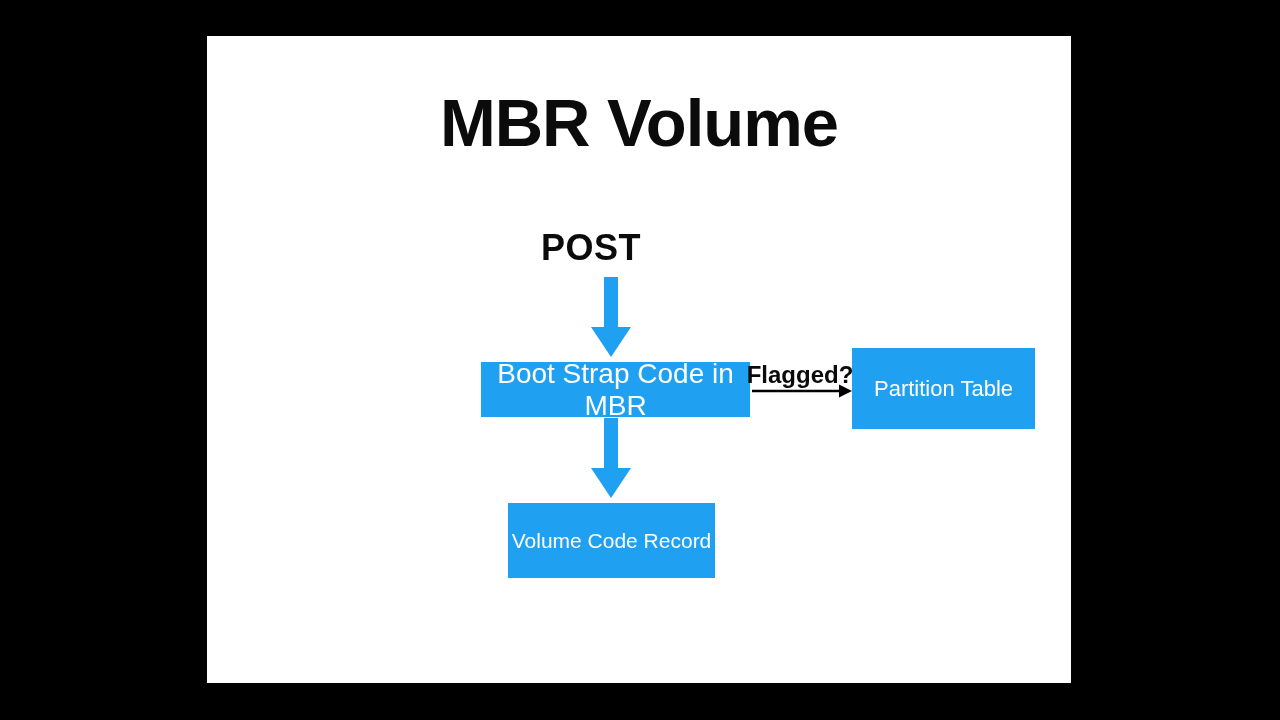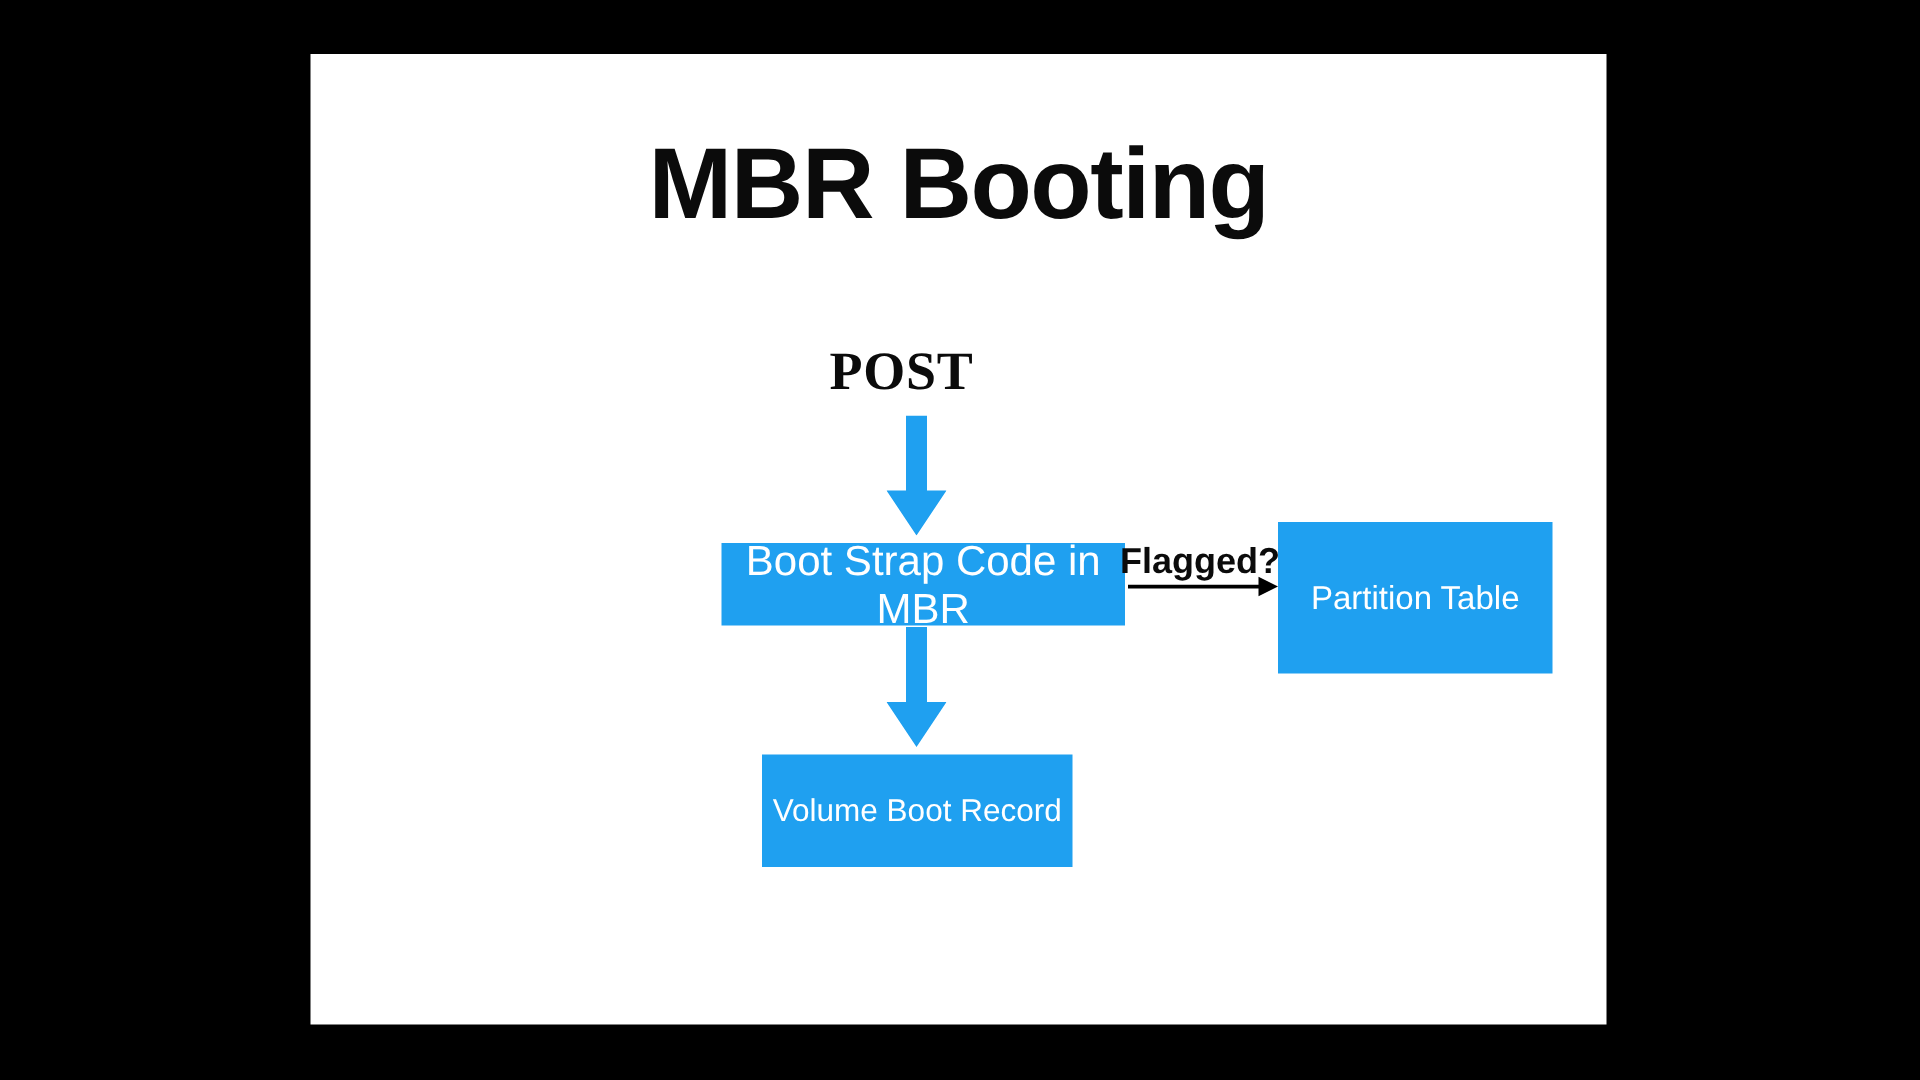--- a/index.html
+++ b/index.html
@@ -33,46 +33,45 @@
     left: 0; right: 0; top: 48px;
     text-align: center;
     font-size: 67px;
     font-weight: bold;
     line-height: 1.15;
     color: var(--heading-text);
     letter-spacing: -1px;
   }
   .post-label {
     position: absolute;
-    left: 394px; top: 190px;
+    left: 384px; top: 190px;
     transform: translateX(-50%);
     font-size: 36px;
     font-weight: bold;
     line-height: 1.2;
     color: var(--heading-text);
     letter-spacing: 0.5px;
-    font-family: Liberation Serif, serif;
   }
   .block-arrow {
     position: absolute;
     width: 40px; height: 80px;
   }
   .block-arrow-1 { left: 384px; top: 241px; }
   .block-arrow-2 { left: 384px; top: 382px; }
   .node-box {
     position: absolute;
     background: var(--accent);
     display: flex;
     align-items: center;
     justify-content: center;
     text-align: center;
     color: var(--box-text);
   }
   .bootstrap-box { left: 274px; top: 326px; width: 269px; height: 55px; font-size: 28px; }
-  .partition-box { left: 645px; top: 312px; width: 183px; height: 101px; font-size: 22px; }
+  .partition-box { left: 645px; top: 312px; width: 183px; height: 81px; font-size: 22px; }
   .vbr-box       { left: 301px; top: 467px; width: 207px; height: 75px; font-size: 21px; }
   .flagged-label {
     position: absolute;
     left: 593px; top: 325px;
     transform: translateX(-50%);
     font-size: 24px;
     font-weight: bold;
     line-height: 1.2;
     color: var(--heading-text);
   }
@@ -81,21 +80,21 @@
     left: 545px; top: 345px;
     width: 100px; height: 20px;
   }
 </style>
 </head>
 <body>
 
 <div class="canvas">
   <div class="slide">
 
-    <div class="slide-title">MBR Booting</div>
+    <div class="slide-title">MBR Volume</div>
 
     <div class="post-label">POST</div>
 
     <svg class="block-arrow block-arrow-1" viewBox="0 0 40 80" aria-hidden="true">
       <polygon points="13,0 27,0 27,50 40,50 20,80 0,50 13,50" style="fill: var(--accent);"></polygon>
     </svg>
 
     <div class="node-box bootstrap-box">
       <span>Boot Strap Code in MBR</span>
     </div>
@@ -109,17 +108,17 @@
 
     <div class="node-box partition-box">
       <span>Partition Table</span>
     </div>
 
     <svg class="block-arrow block-arrow-2" viewBox="0 0 40 80" aria-hidden="true">
       <polygon points="13,0 27,0 27,50 40,50 20,80 0,50 13,50" style="fill: var(--accent);"></polygon>
     </svg>
 
     <div class="node-box vbr-box">
-      <span>Volume Boot Record</span>
+      <span>Volume Code Record</span>
     </div>
 
   </div>
 </div>
 
 </body></html>

